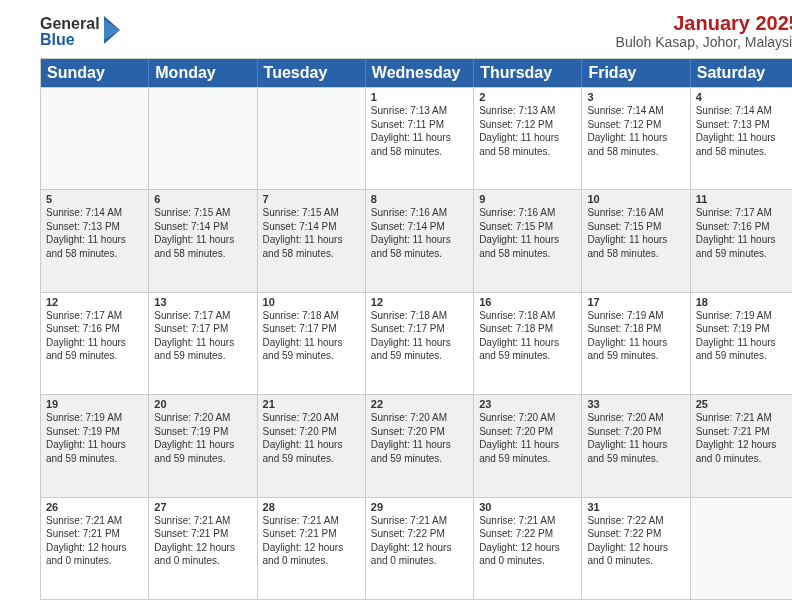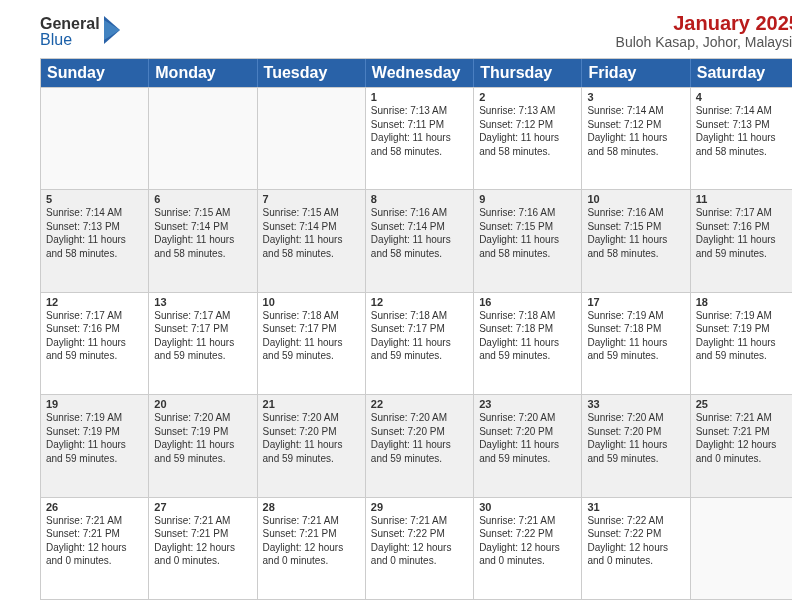--- a/index.html
+++ b/index.html
@@ -34,21 +34,21 @@
       flex-direction: column;
       line-height: 1;
     }
     .logo-general {
       font-size: 16px;
       font-weight: bold;
       color: #333;
     }
     .logo-blue {
       font-size: 16px;
-      font-weight: normal;
+      font-weight: bold;
       color: #1a5fa8;
     }
     .logo-icon {
       width: 20px;
       height: 28px;
       margin-left: 2px;
       margin-top: -4px;
     }
     .title-block {
       text-align: right;

